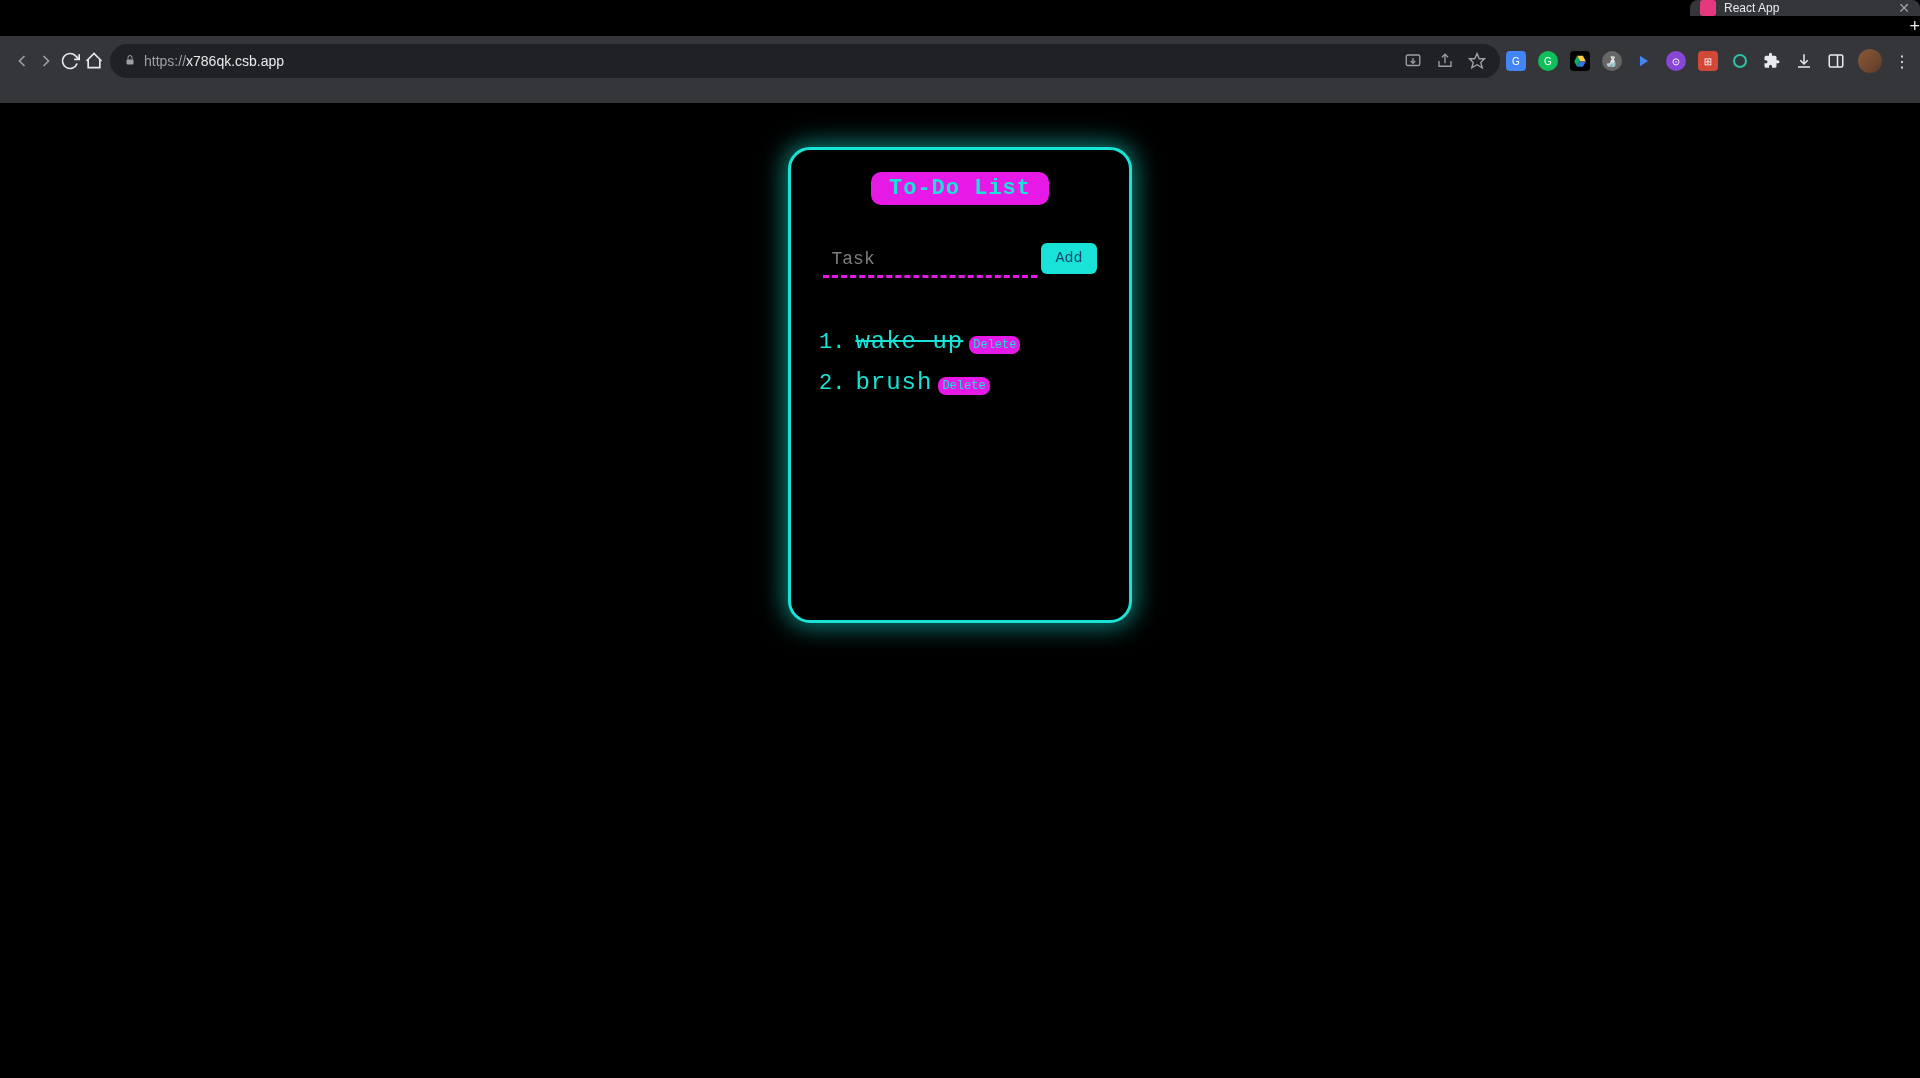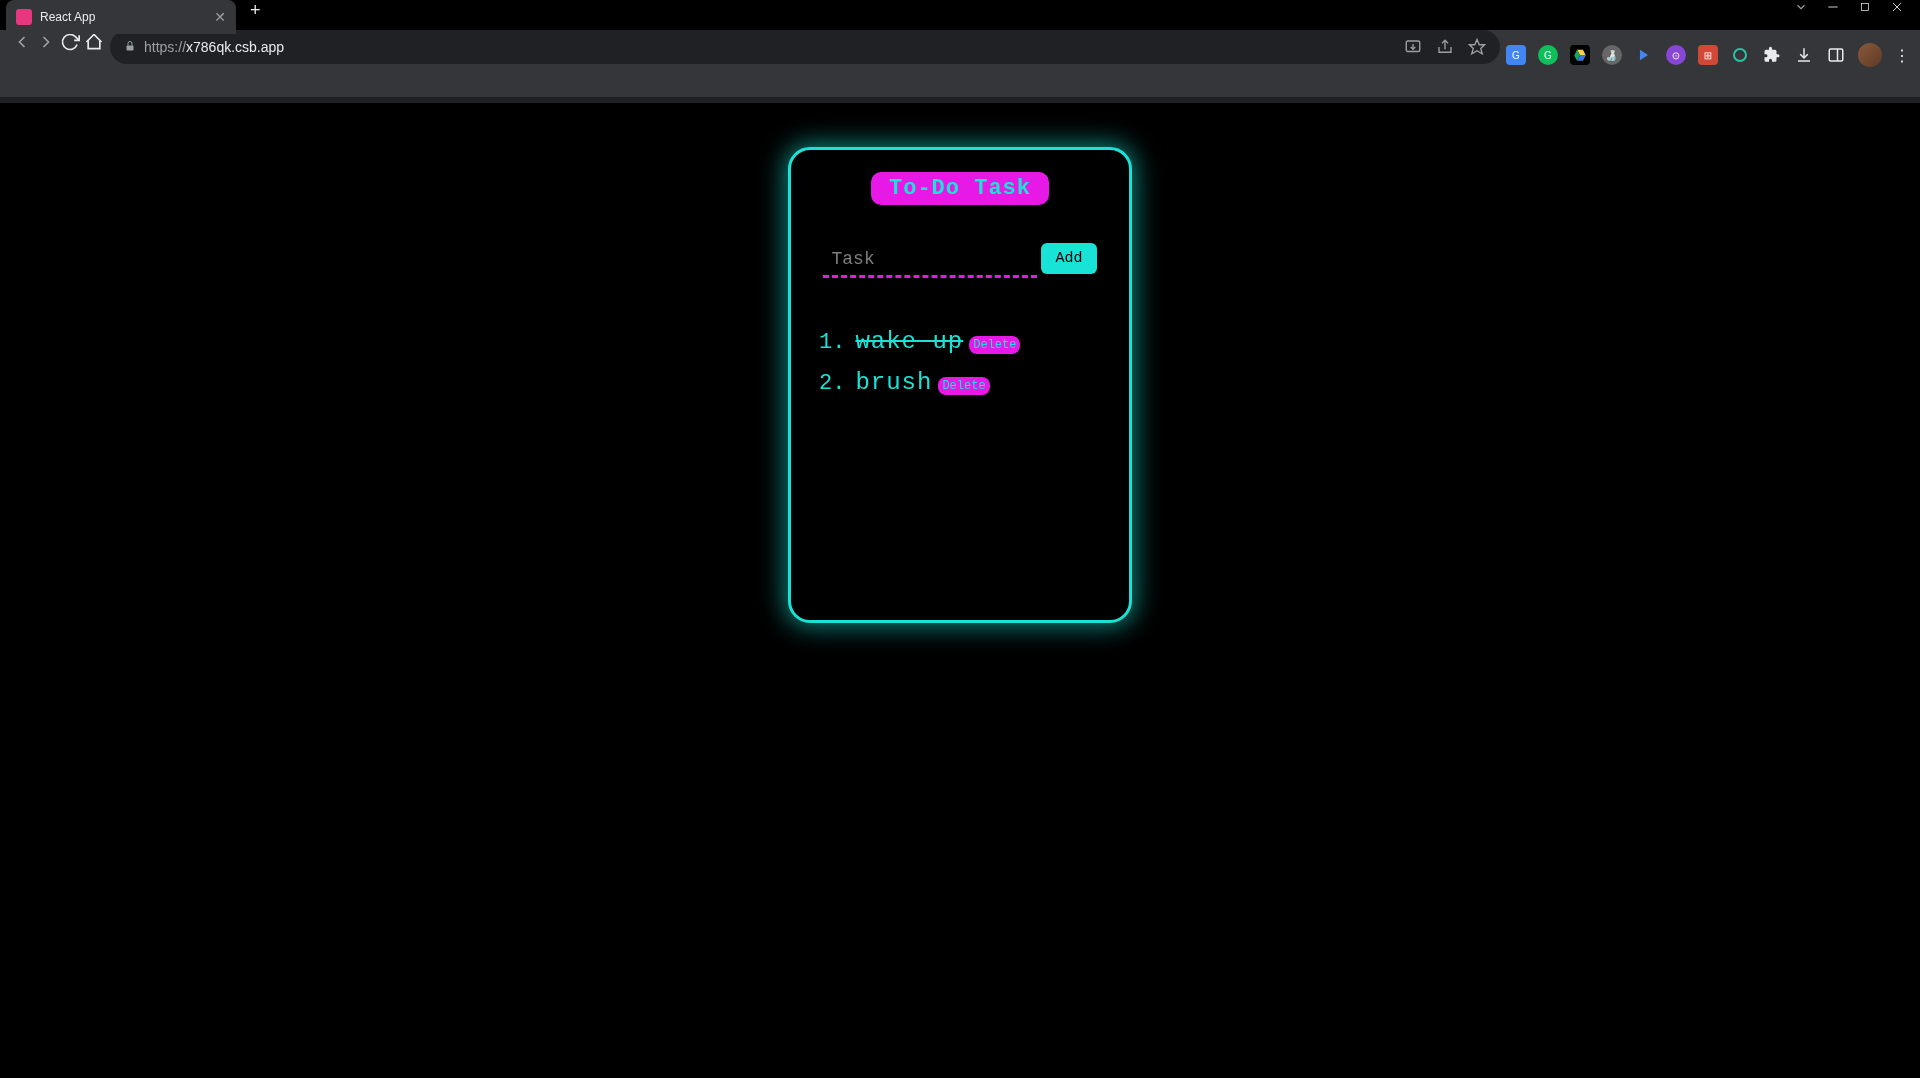--- a/index.html
+++ b/index.html
@@ -18,24 +18,25 @@
 
     
     .browser-chrome {
       background: #202124;
       height: 103px;
       display: flex;
       flex-direction: column;
     }
 
     .tab-bar {
-      height: 30px;
-      display: flex;
-      align-items: flex-start;
+      height: 36px;
+      display: flex;
+      align-items: flex-end;
       background: #000;
+      flex-direction: column;
     }
 
     .tab {
       height: 34px;
       width: 230px;
       background: #35363a;
       border-radius: 8px 8px 0 0;
       display: flex;
       align-items: center;
       padding: 0 10px;
@@ -86,20 +87,21 @@
       cursor: pointer;
       display: inline-flex;
       align-items: center;
       justify-content: center;
     }
 
     .toolbar {
       height: 50px;
       background: #35363a;
       display: flex;
+      align-items: center;
       padding: 0 10px;
       gap: 0;
     }
 
     .nav-btn {
       width: 24px;
       height: 24px;
       color: #9aa0a6;
       display: inline-flex;
       align-items: center;
@@ -240,21 +242,21 @@
       padding: 6px 8px;
       outline: none;
       font-family: inherit;
     }
     .task-input::placeholder {
       color: #7d7d7d;
     }
 
     .add-btn {
       background: #18e3d6;
-      color: #000000;
+      color: #0c4a6e;
       border: none;
       border-radius: 6px;
       padding: 7px 14px;
       font-size: 15px;
       font-family: inherit;
       cursor: pointer;
     }
 
     .list {
       margin-top: 50px;
@@ -430,21 +432,21 @@
       </span>
       <span class="avatar"></span>
       <span class="more">⋮</span>
     </div>
   </div>
   <div class="toolbar-below"></div>
 </div>
 
 <div class="page">
   <div class="card">
-    <div class="heading">To-Do Task</div>
+    <div class="heading">To-Do List</div>
 
     <div class="input-row">
       <input class="task-input" placeholder="Task" style="">
       <button class="add-btn">Add</button>
     </div>
 
     <div class="list" id="list">
         <div class="item done">
           <span class="num">1.</span>
           <span class="txt">wake up</span>

